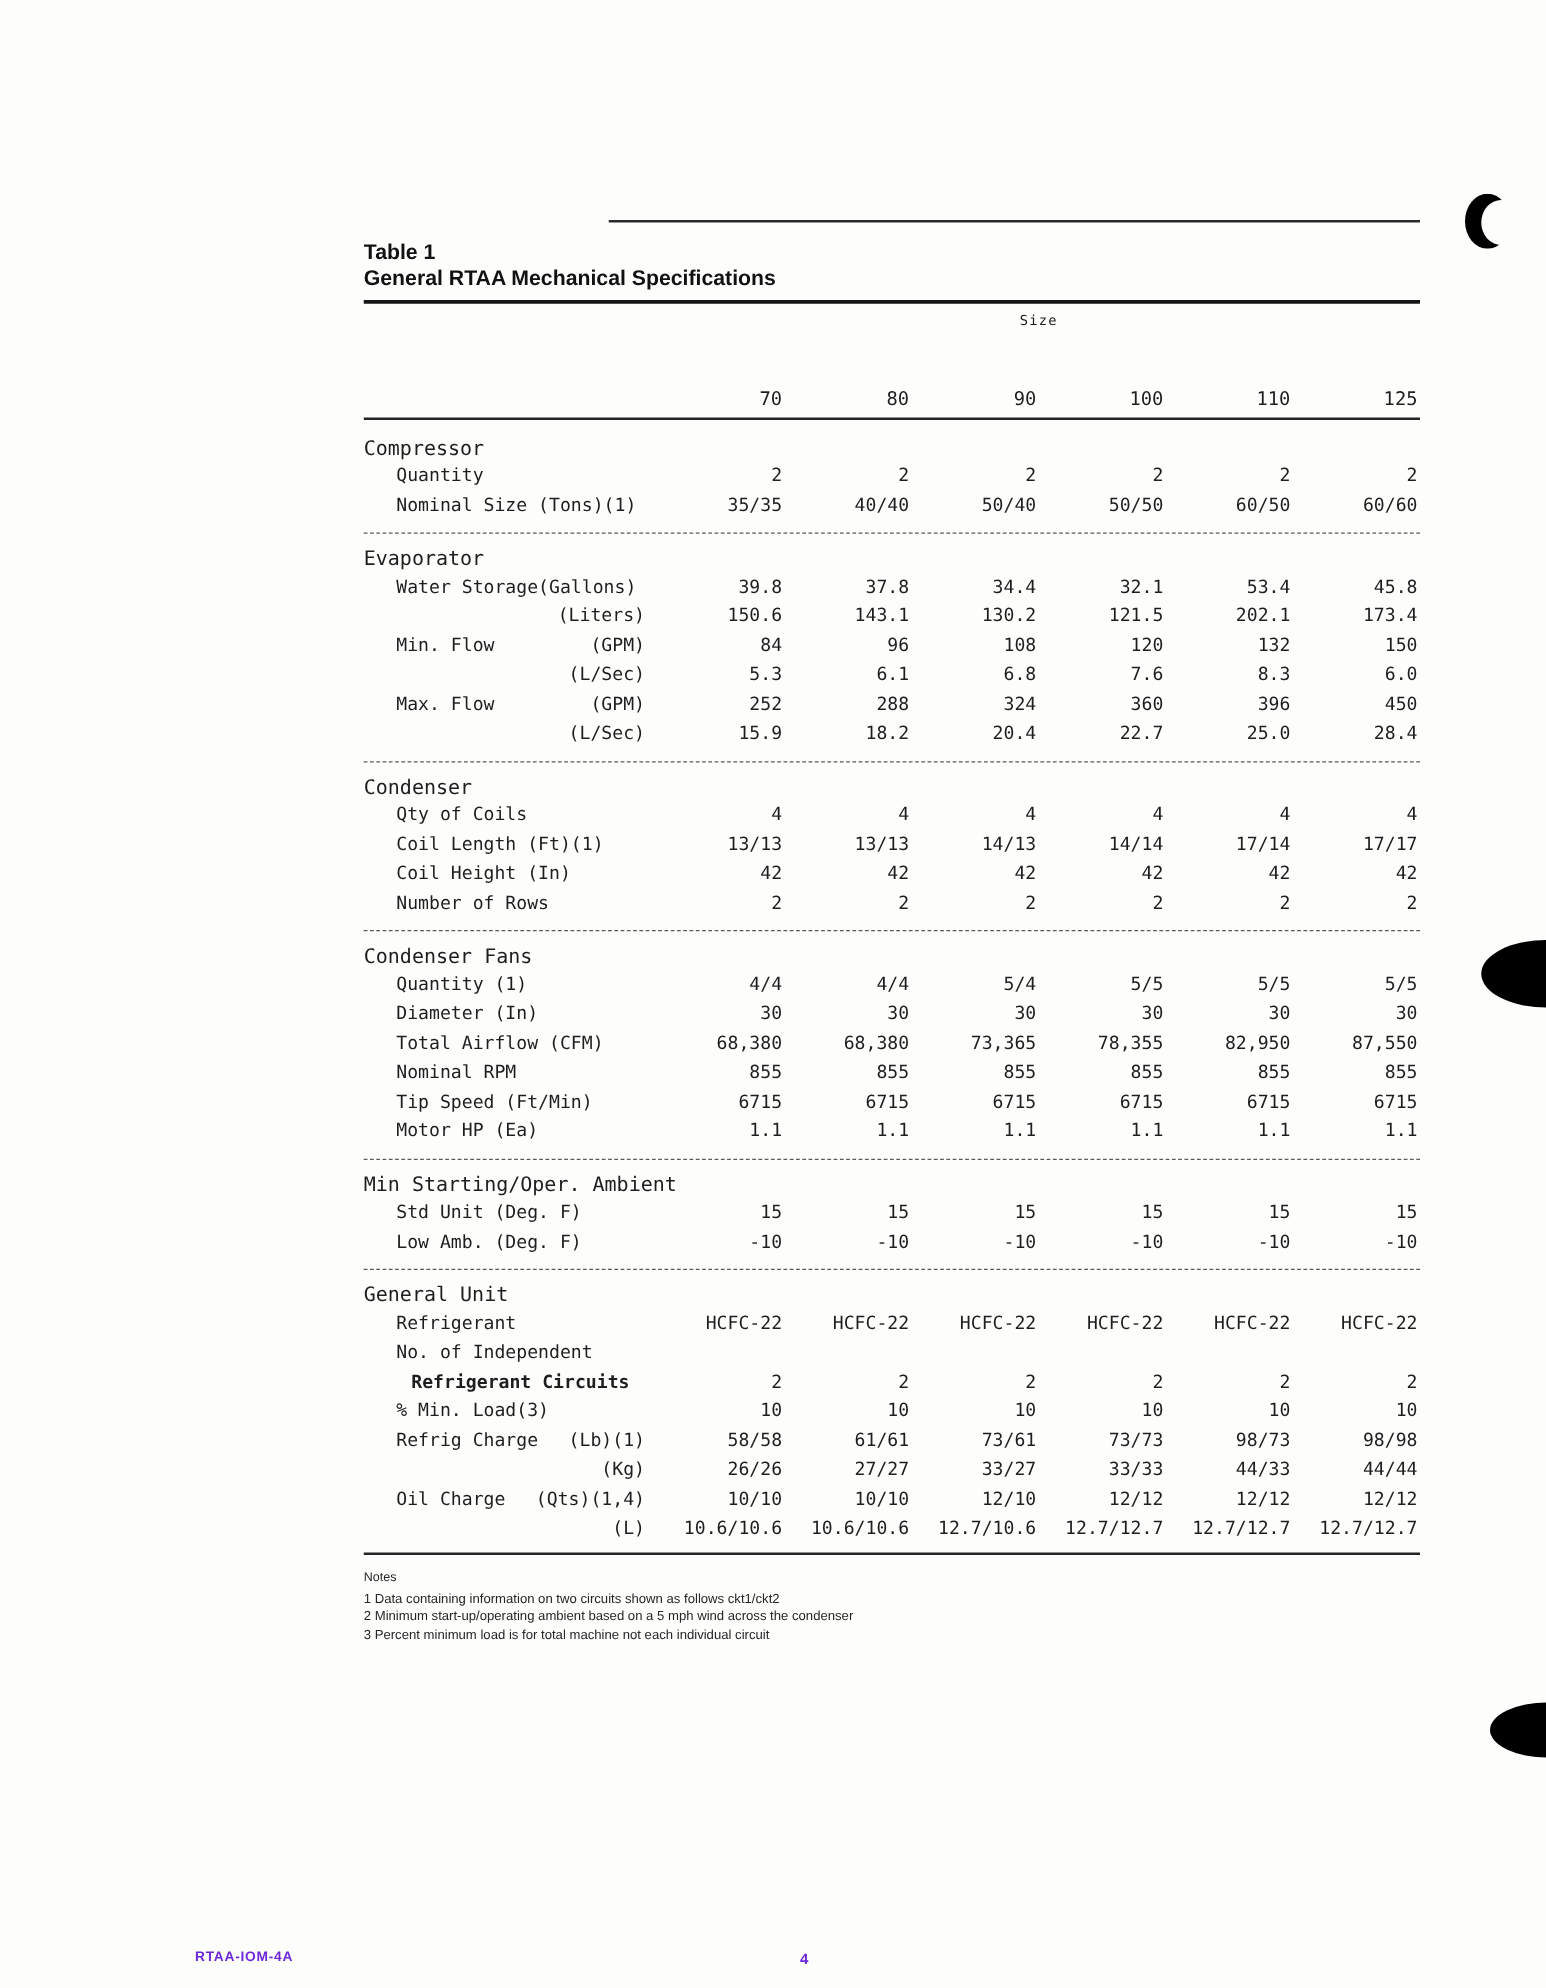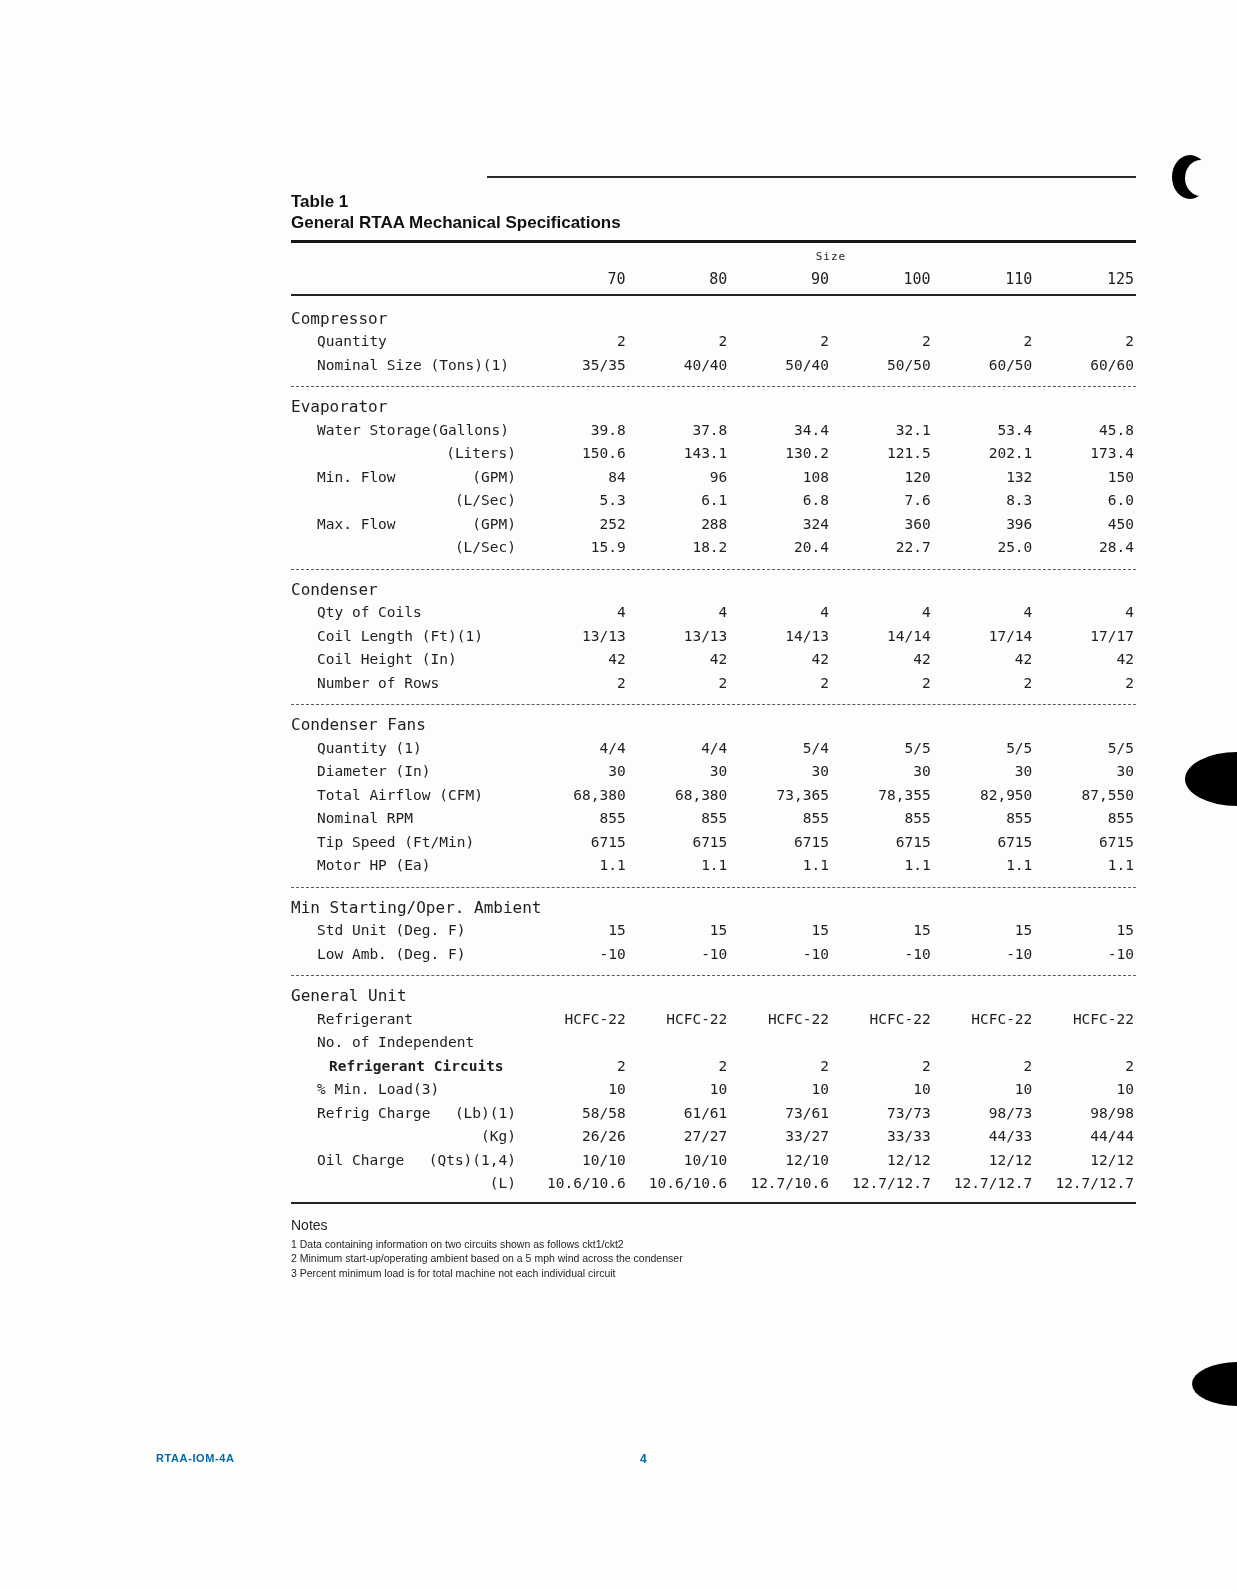--- a/index.html
+++ b/index.html
@@ -8,33 +8,33 @@
     font-family:"DejaVu Sans Mono",monospace;color:#1e1e1e;
   }
   .content{position:absolute;left:291px;top:176px;width:845px;}
   .top-rule{margin-left:196px;border-top:2px solid #2b2b2b;margin-bottom:13px;}
   .title,.subtitle{font-family:"Liberation Sans",sans-serif;font-weight:bold;font-size:17px;line-height:21px;color:#111;}
   .thick-rule{border-top:3px solid #161616;margin-top:7px;}
   .size-row{display:grid;grid-template-columns:235px 1fr;font-size:11px;line-height:22px;margin-top:3px;}
   .size-label{grid-column:2;text-align:center;letter-spacing:1px;}
   .row{display:grid;grid-template-columns:235px repeat(6,1fr);font-size:14.5px;line-height:23.5px;}
   .cell.val{text-align:right;padding-right:2px;white-space:nowrap;}
-  .col-head{font-size:15px;}
+  .col-head{font-size:15px;margin-top:40px;}
   .label-cell{display:flex;justify-content:space-between;padding-right:10px;white-space:nowrap;}
   .lbl.indent1{padding-left:26px;}
   .lbl.indent2{padding-left:38px;font-weight:bold;}
   .header-rule{border-top:2px solid #242424;margin-top:2px;}
   .section{margin-top:9px;padding-top:8px;border-top:1px dashed #5a5a5a;}
   .section.first{border-top:none;margin-top:11px;padding-top:0;}
   .section-title{font-size:16px;line-height:23.5px;white-space:nowrap;}
   .bottom-rule{border-top:2px solid #242424;margin-top:6px;}
   .notes{margin-top:13px;font-family:"Liberation Sans",sans-serif;color:#262626;}
-  .notes-title{font-size:14px;margin-bottom:4px;}
+  .notes-title{font-size:10px;margin-bottom:4px;}
   .note-item{font-size:10.5px;line-height:14.5px;}
-  .footer{position:absolute;top:1452px;left:0;width:100%;height:20px;font-family:"Liberation Sans",sans-serif;color:#0369a1;}
+  .footer{position:absolute;top:1560px;left:0;width:100%;height:20px;font-family:"Liberation Sans",sans-serif;color:#6d28d9;}
   .doc-id{position:absolute;left:156px;font-size:11px;font-weight:600;letter-spacing:0.6px;}
   .page-num{position:absolute;left:640px;font-size:12px;font-weight:bold;}
   .scan-mark{position:absolute;}
   .crescent{left:1172px;top:155px;width:36px;height:44px;overflow:hidden;}
   .c-outer{position:absolute;inset:0;background:#000;border-radius:50%;}
   .c-inner{position:absolute;left:13px;top:5px;width:32px;height:36px;background:#fdfdfc;border-radius:50%;}
   .blob{background:#000;border-radius:50%;}
   .blob-mid{left:1185px;top:752px;width:104px;height:54px;}
   .blob-low{left:1192px;top:1362px;width:92px;height:44px;}
 </style>

